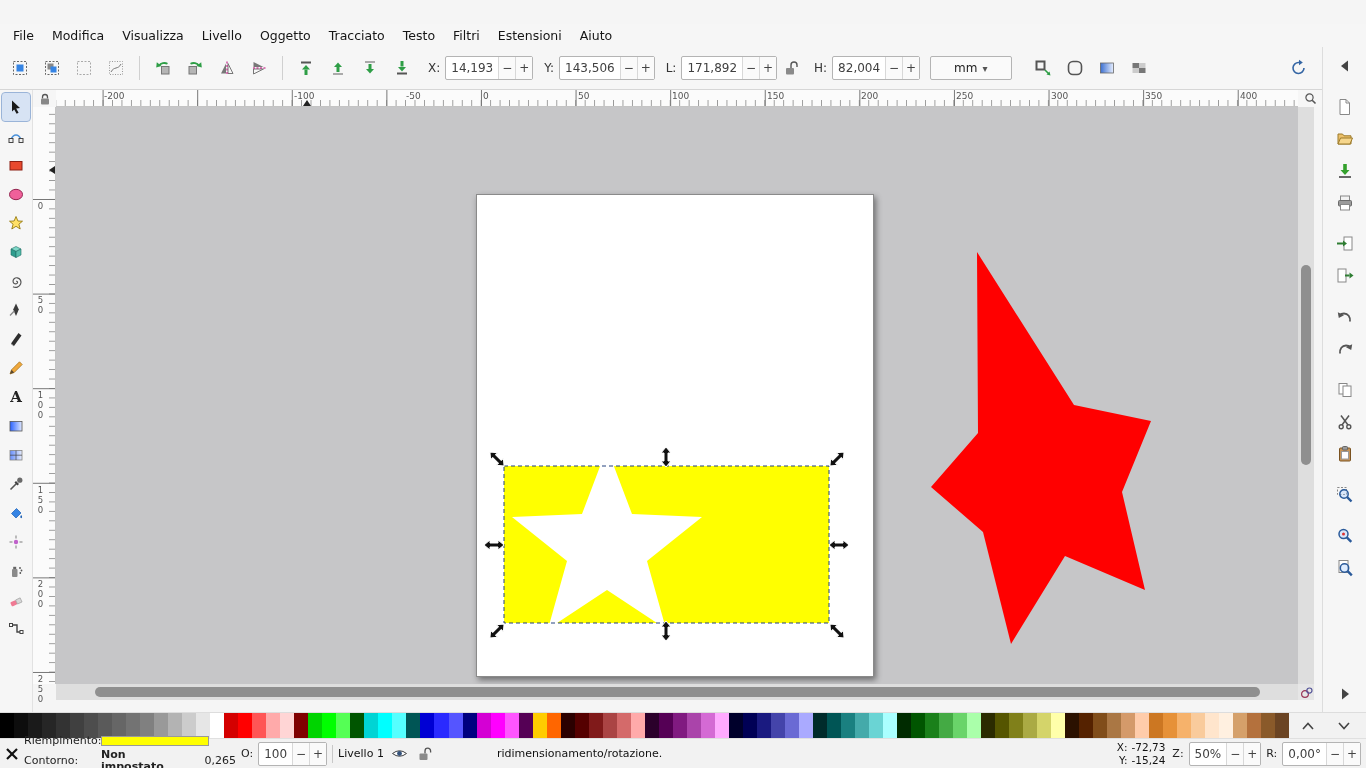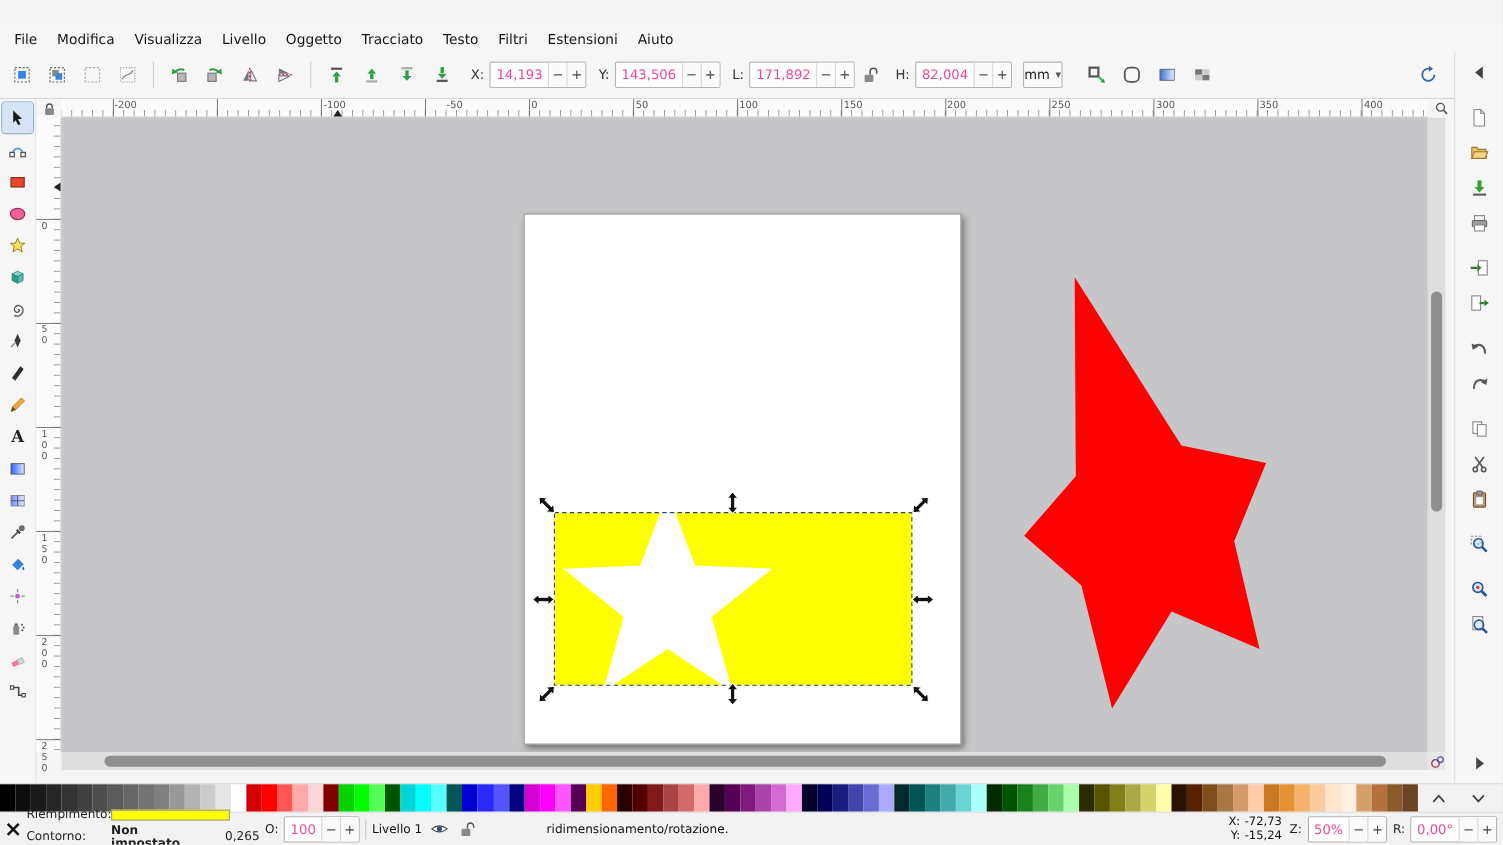--- a/index.html
+++ b/index.html
@@ -14,25 +14,25 @@
 
 .menubar{position:absolute;top:24px;left:0;right:0;height:23px;background:#f6f6f6;display:flex;align-items:center;padding-left:4px;}
 .menu-item{padding:3px 9px;font-size:12.5px;color:#151515;}
 
 .toolctrl{position:absolute;top:47px;left:0;right:44px;height:43px;background:#f6f6f6;border-bottom:1px solid #d6d6d6;display:flex;align-items:center;padding-left:5px;gap:2px;}
 .tbtn{width:30px;height:30px;border-radius:3px;display:flex;align-items:center;justify-content:center;flex:none;}
 .tbtn svg{display:block;}
 .sep{width:1px;height:24px;background:#d0d0d0;margin:0 6px;flex:none;}
 .fieldlabel{font-size:12px;color:#333;margin:0 3px 0 9px;flex:none;}
 .spin{display:flex;align-items:center;height:24px;background:#fff;border:1px solid #b4b4b4;border-radius:2px;flex:none;}
-.spin .val{min-width:52px;padding:0 5px;font-size:12px;color:#ec4899;}
+.spin .val{min-width:52px;padding:0 5px;font-size:12px;color:#404040;}
 .spin .sbtn{width:17px;height:100%;display:flex;align-items:center;justify-content:center;font-size:12px;color:#444;border-left:1px solid #d8d8d8;background:#fafafa;}
 .spin.small .val{min-width:28px;}
 .spin.tiny .val{min-width:34px;}
-.unitdd{display:flex;align-items:center;height:24px;border:1px solid #b4b4b4;background:#fafafa;border-radius:2px;padding:0 0;gap:5px;font-size:12px;margin-left:8px;flex:none;}
+.unitdd{display:flex;align-items:center;height:24px;border:1px solid #b4b4b4;background:#fafafa;border-radius:2px;padding:0 23px;gap:5px;font-size:12px;margin-left:8px;flex:none;}
 .resetrot{margin-left:auto;margin-right:8px;}
 
 .toolbox{position:absolute;left:0;top:90px;width:33px;bottom:56px;background:#f6f6f6;border-right:1px solid #e2e2e2;display:flex;flex-direction:column;align-items:center;padding-top:3px;gap:1px;}
 .tool{width:28px;height:28px;border-radius:3px;display:flex;align-items:center;justify-content:center;flex:none;}
 .tool.active{background:#d7e3f4;outline:1px solid #9ab4d8;}
 .glyphA{font-family:"DejaVu Serif","Liberation Serif",serif;font-weight:bold;font-size:15px;color:#222;line-height:1;}
 
 .corner{position:absolute;left:33px;top:90px;width:23px;height:17px;background:#f6f6f6;display:flex;align-items:center;justify-content:center;}
 .hruler{position:absolute;left:56px;top:90px;width:1242px;height:17px;background:#fbfbfb;border-bottom:1px solid #c4c4c4;
  background-image:linear-gradient(90deg,#777 0,#777 1px,transparent 1px),linear-gradient(90deg,#9a9a9a 0,#9a9a9a 1px,transparent 1px);

